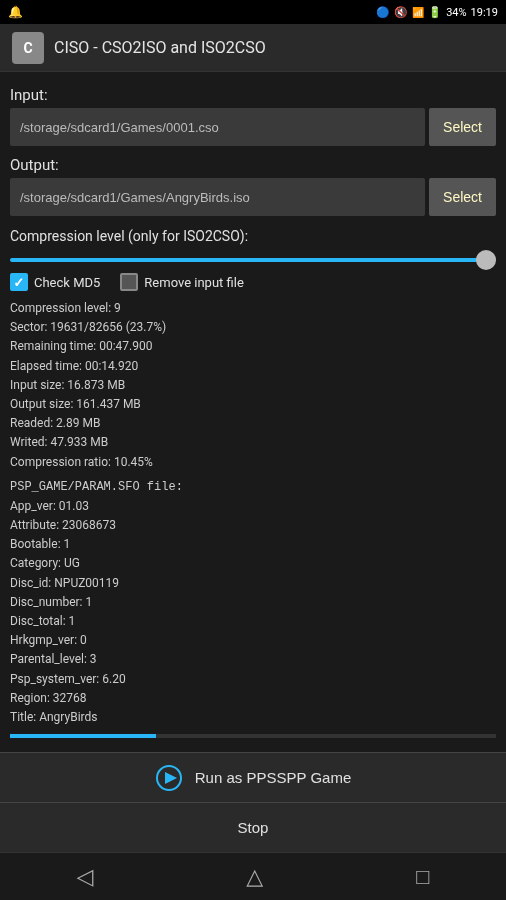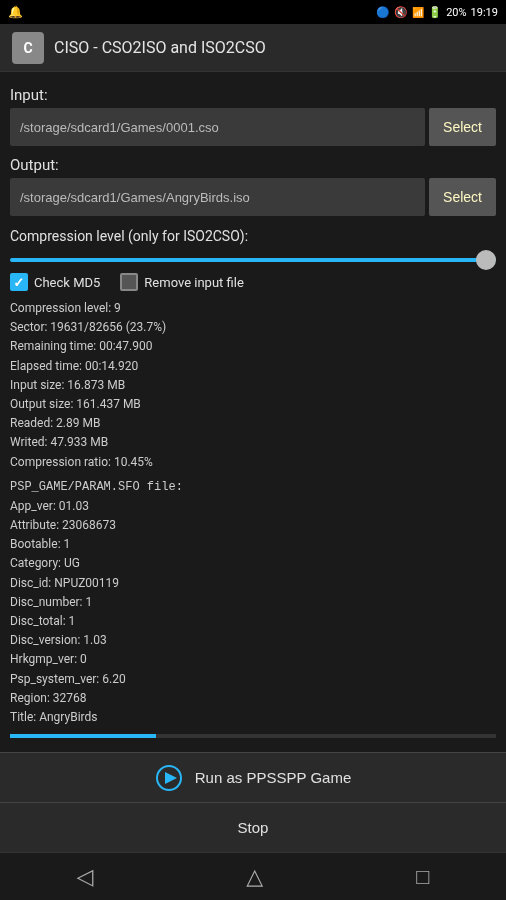--- a/index.html
+++ b/index.html
@@ -266,21 +266,21 @@
 
 <div class="status-bar">
   <div class="status-left">
     <span style="font-size:12px;">🔔</span>
   </div>
   <div class="status-right">
     <span style="font-size:11px;">🔵</span>
     <span>🔇</span>
     <span style="font-size:10px;">📶</span>
     <span>🔋</span>
-    <span>20%</span>
+    <span>34%</span>
     <span>19:19</span>
   </div>
 </div>
 
 <div class="title-bar">
   <div class="app-icon">
     <span>C</span>
   </div>
   <span class="title-text">CISO - CSO2ISO and ISO2CSO</span>
 </div>
@@ -329,22 +329,22 @@
     <div class="log-line">Writed: 47.933 MB</div>
     <div class="log-line">Compression ratio: 10.45%</div>
     <div class="log-line section-header">PSP_GAME/PARAM.SFO file:</div>
     <div class="log-line">App_ver: 01.03</div>
     <div class="log-line">Attribute: 23068673</div>
     <div class="log-line">Bootable: 1</div>
     <div class="log-line">Category: UG</div>
     <div class="log-line">Disc_id: NPUZ00119</div>
     <div class="log-line">Disc_number: 1</div>
     <div class="log-line">Disc_total: 1</div>
-    <div class="log-line">Disc_version: 1.03</div>
     <div class="log-line">Hrkgmp_ver: 0</div>
+    <div class="log-line">Parental_level: 3</div>
     <div class="log-line">Psp_system_ver: 6.20</div>
     <div class="log-line">Region: 32768</div>
     <div class="log-line">Title: AngryBirds</div>
 
   </div>
 
   <div class="progress-container">
     <div class="progress-bar" style="width:30%;"></div>
   </div>
 </div>

